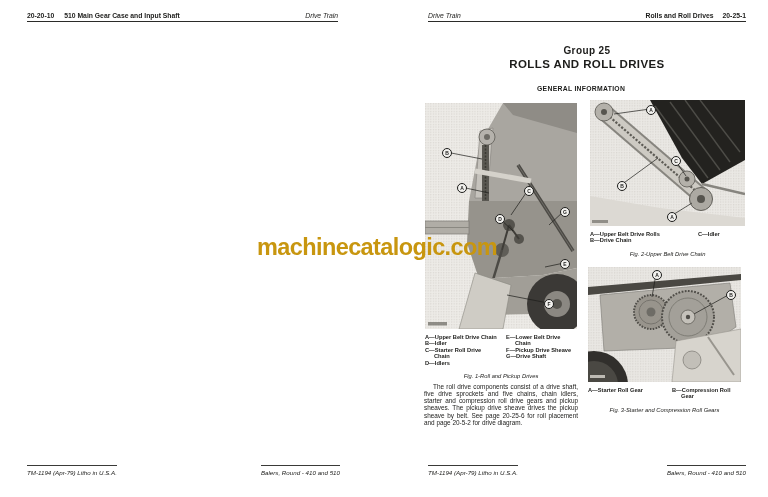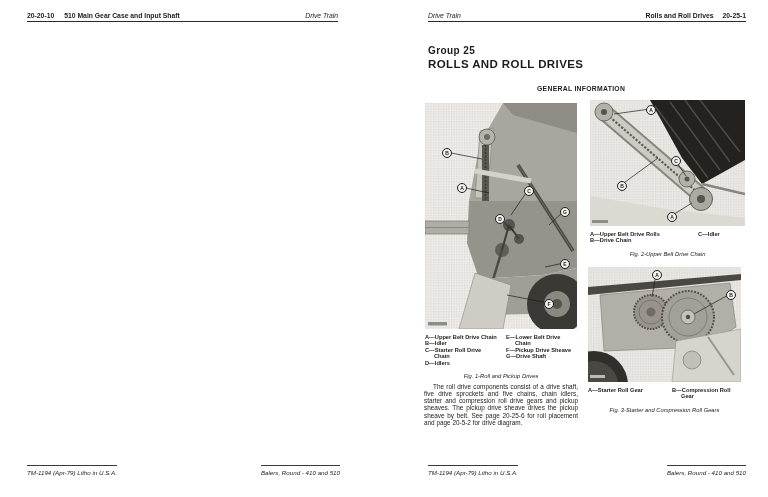--- a/index.html
+++ b/index.html
@@ -8,21 +8,21 @@
     font-family:"Liberation Sans","DejaVu Sans",sans-serif;color:#1c1c1a;
   }
   .abs{position:absolute;}
   
   .hdr{display:flex;justify-content:space-between;align-items:flex-end;
        border-bottom:1px solid #2b2b29;padding-bottom:2px;font-size:6.8px;}
   .i{font-style:italic;}
   .sect{margin-left:10px;}
   .code{margin-left:9px;}
   
-  .titleblock{text-align:left;}
+  .titleblock{text-align:center;}
   .group-label{font-size:10px;font-weight:bold;letter-spacing:.4px;margin-bottom:2px;}
   .main-title{font-size:11.5px;font-weight:bold;letter-spacing:.4px;}
   .section-heading{font-size:6.8px;font-weight:bold;letter-spacing:.3px;}
   
   .fig{position:absolute;}
   .photo{position:relative;overflow:hidden;background:#edebe7;}
   .photo svg{display:block;}
   .callout{
     position:absolute;width:8px;height:8px;border-radius:50%;
     border:.8px solid #1c1c1a;background:#f2f1ee;
@@ -239,14 +239,15 @@
       </div>
     </div>
     <div class="caption">Fig. 3-Starter and Compression Roll Gears</div>
   </div>
 
   <div class="abs ftr" style="left:428px;top:465px;width:318px;">
     <span class="ftr-item">TM-1194 (Apr-79) Litho in U.S.A.</span>
     <span class="ftr-item">Balers, Round - 410 and 510</span>
   </div>
 
+  <div class="abs watermark" style="left:257px;top:234px;">machinecatalogic.com</div>
 
 </div>
 
 </body></html>

